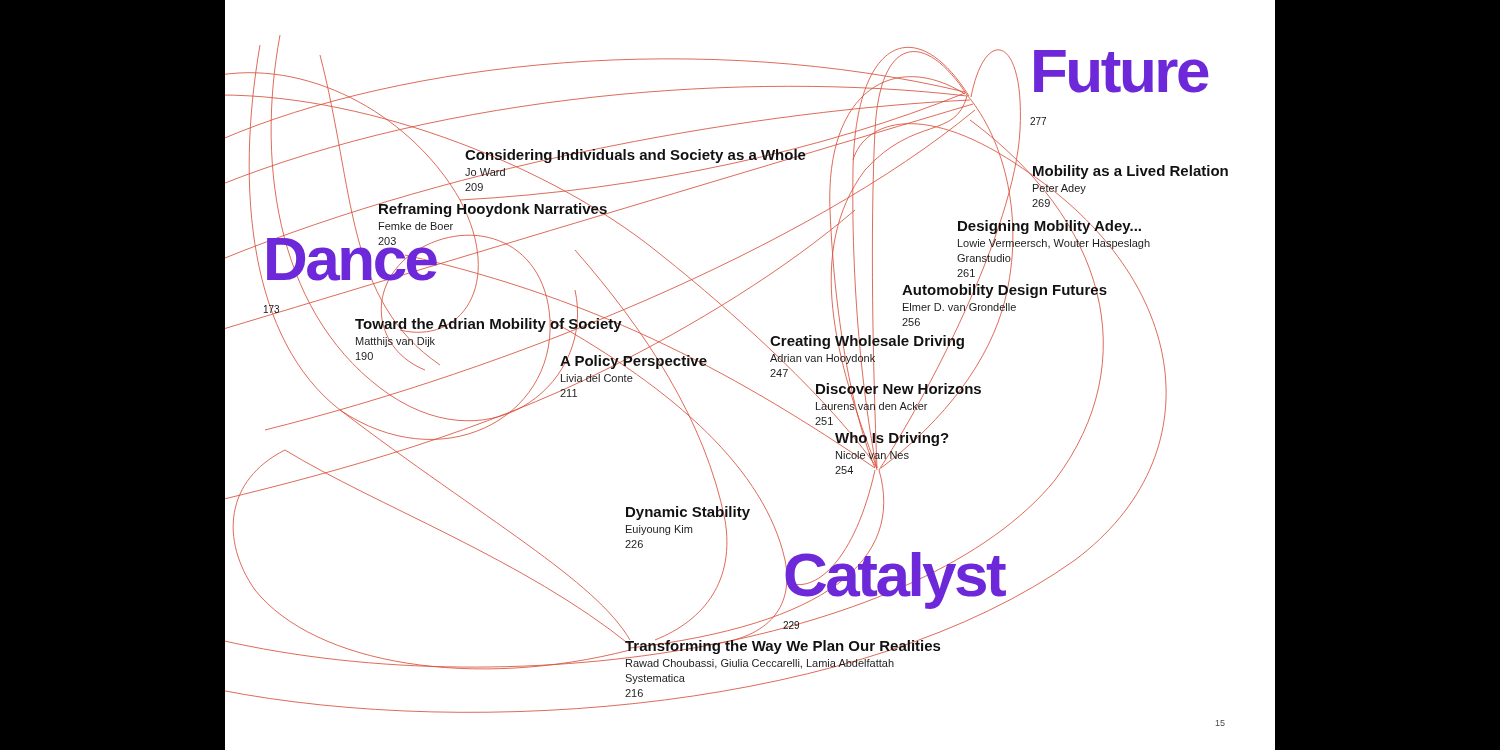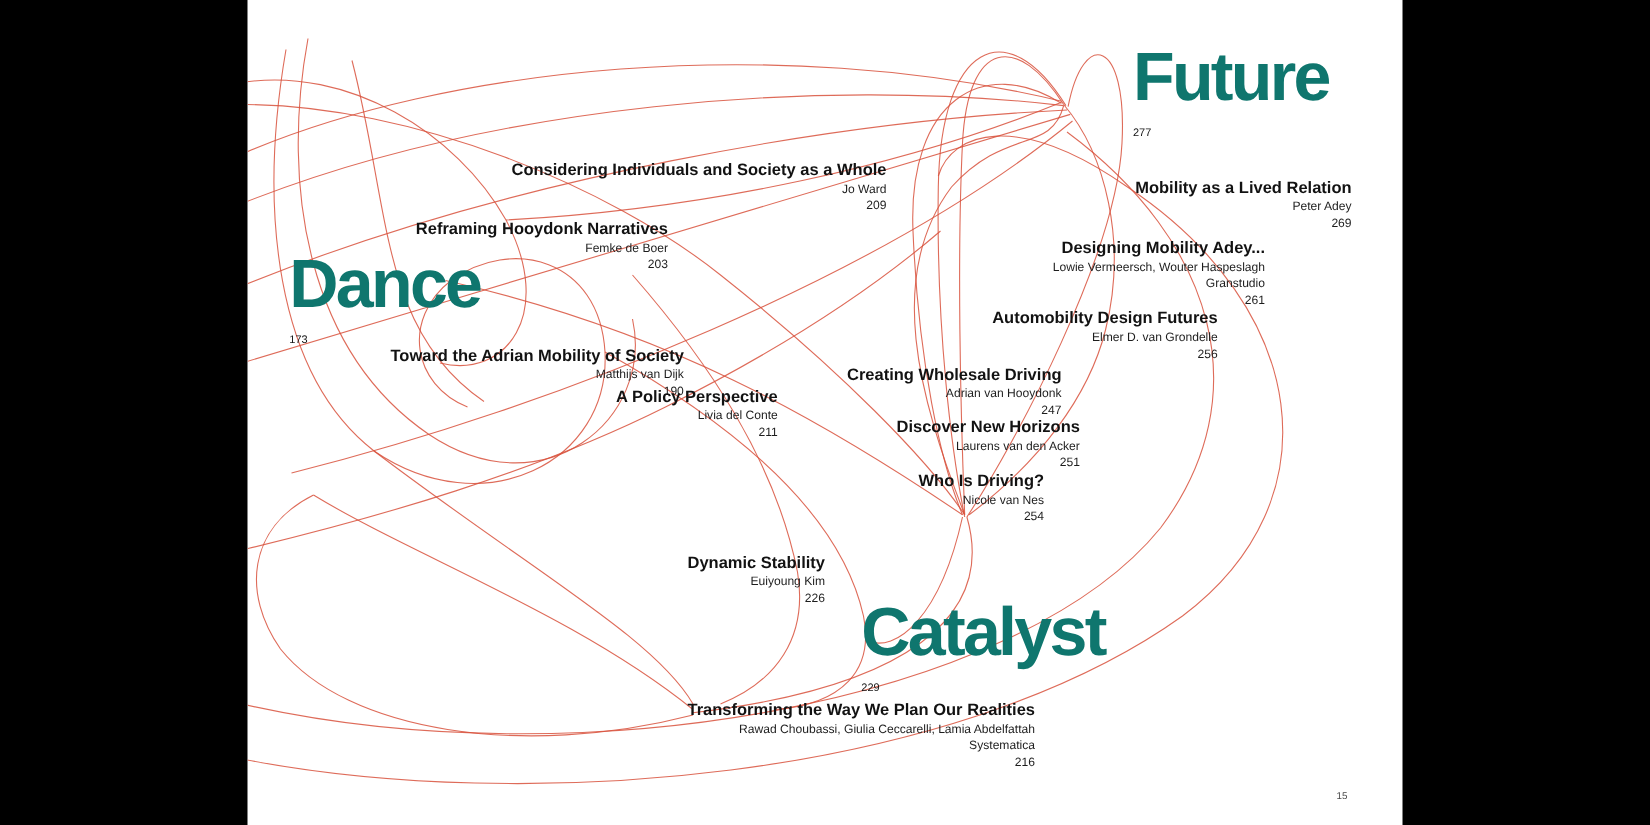--- a/index.html
+++ b/index.html
@@ -15,24 +15,24 @@
     overflow:hidden;position:relative;
   }
   .paper{
     position:absolute;left:225px;top:0;width:1050px;height:750px;
     background:var(--paper-color);overflow:hidden;
   }
   #curves{position:absolute;left:0;top:0;width:1050px;height:750px;}
   #curves path{stroke:var(--line-color);fill:none;stroke-width:1;opacity:.85;}
   .chapter{position:absolute;color:#141414;}
   .chapter-title{
-    font-size:62px;font-weight:bold;letter-spacing:-2.5px;line-height:58px;color:#0f766e;
+    font-size:62px;font-weight:bold;letter-spacing:-2.5px;line-height:58px;color:#6d28d9;
   }
   .chapter-page{font-size:10px;line-height:12px;margin-top:16px;color:#141414;}
-  .entry{position:absolute;color:#141414;text-align:right;}
+  .entry{position:absolute;color:#141414;}
   .entry-title{font-size:15px;font-weight:bold;line-height:18px;color:#121212;}
   .entry-line{font-size:11px;line-height:14px;color:#1d1d1d;margin-top:1px;}
   .entry-page{font-size:11px;line-height:14px;color:#1d1d1d;margin-top:1px;}
   .folio{position:absolute;left:990px;top:718px;font-size:9px;color:#4a4a4a;}
 </style>
 </head>
 <body>
 
 <div class="paper">
 

